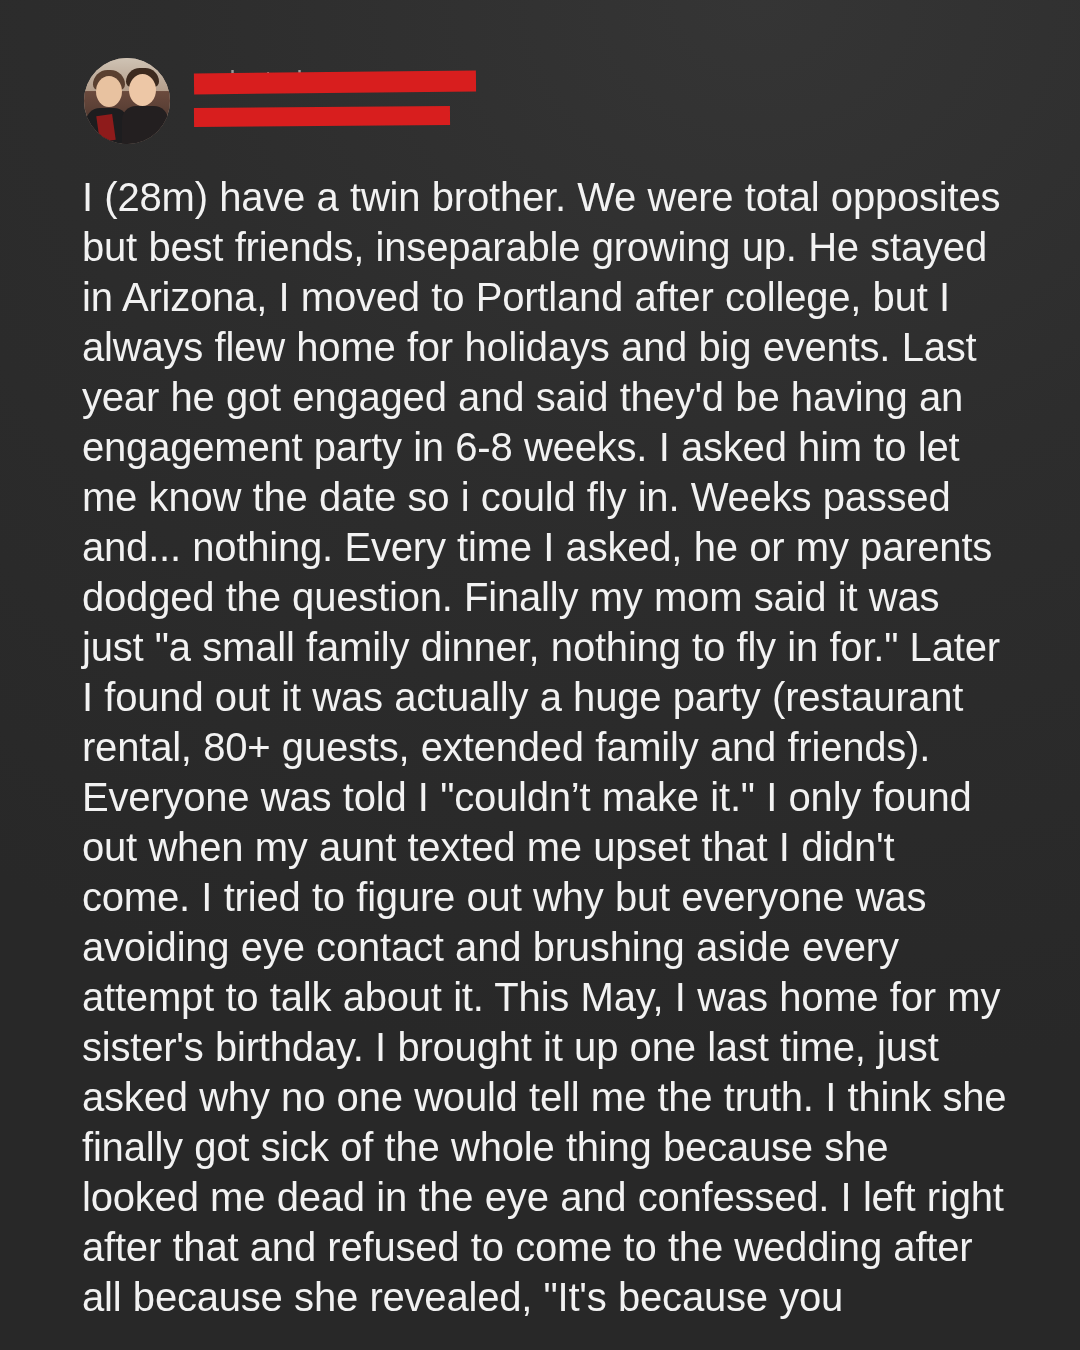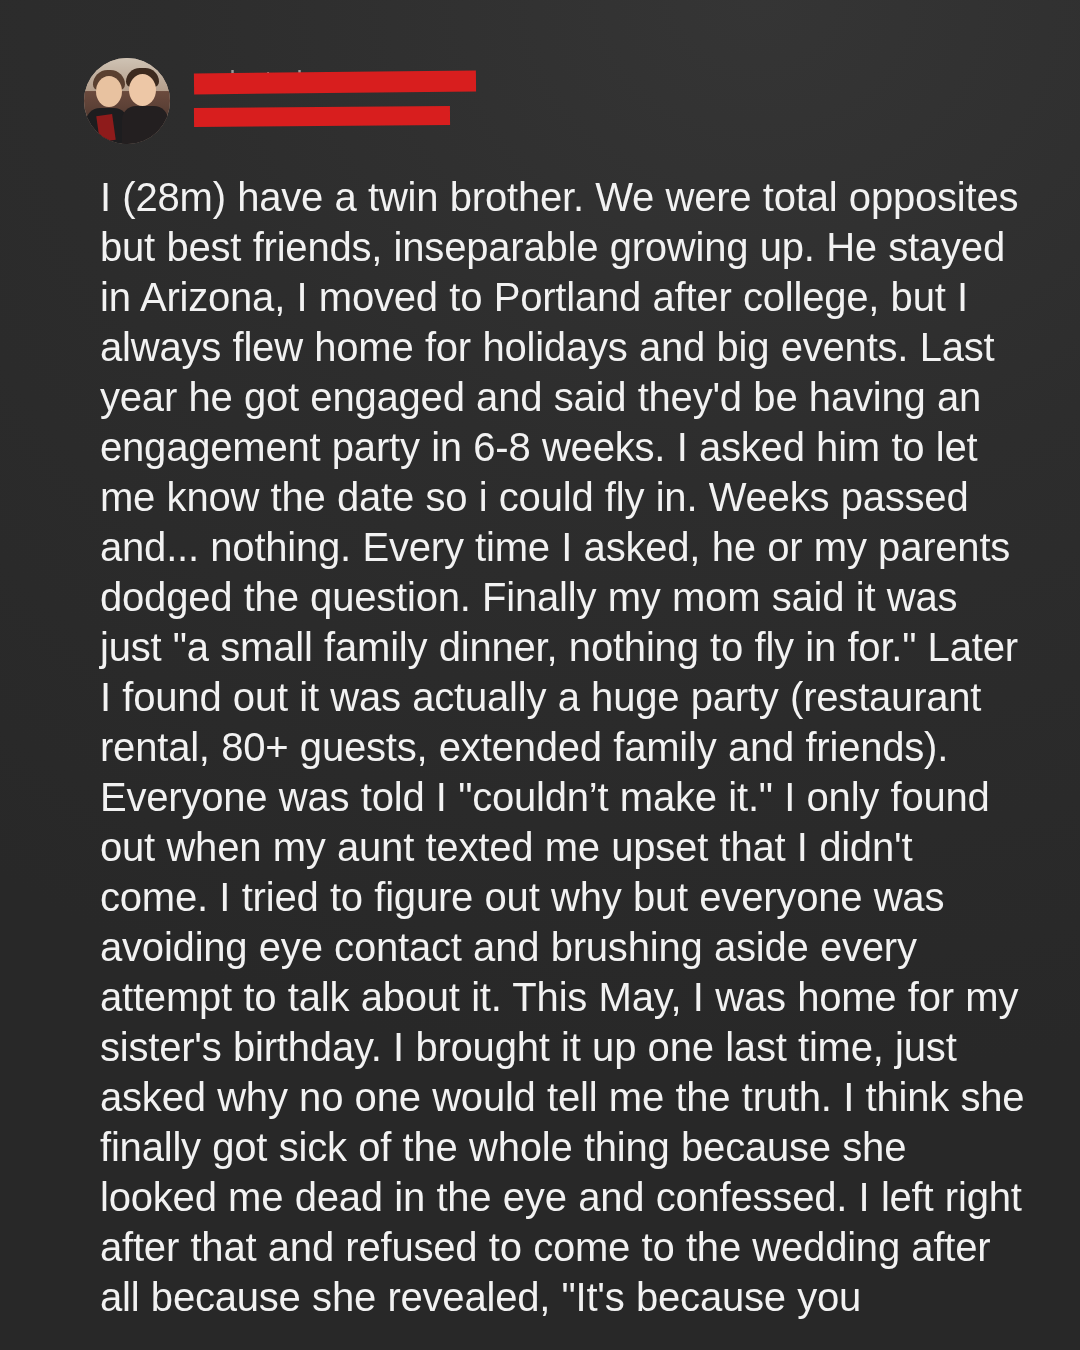--- a/index.html
+++ b/index.html
@@ -162,21 +162,20 @@
   .post-body {
     position: absolute;
     top: 172px;
     left: 82px;
     width: 928px;
     color: #f2f2f2;
     font-size: 40px;
     line-height: 50px;
     letter-spacing: -0.2px;
     word-spacing: 0.5px;
-    margin-left: 18px;
   }
   .post-body p {
     margin: 0;
   }
 </style>
 </head>
 <body>
 
 <div class="page">
 

